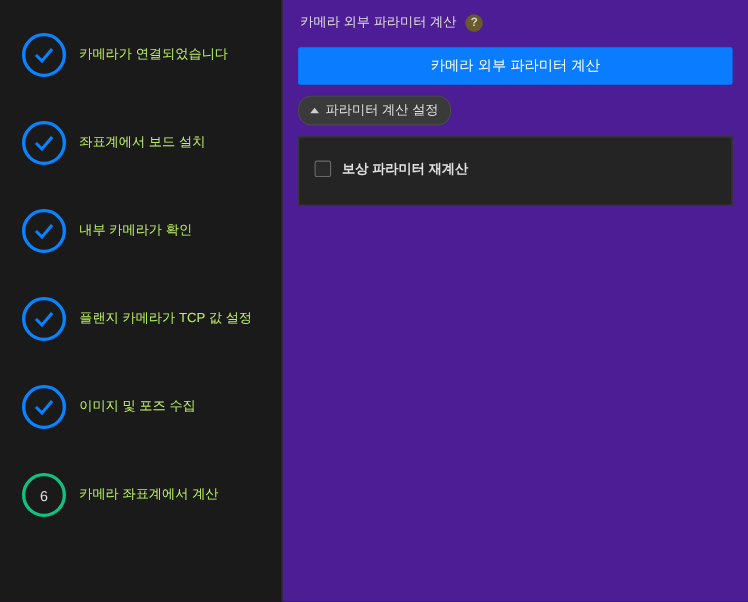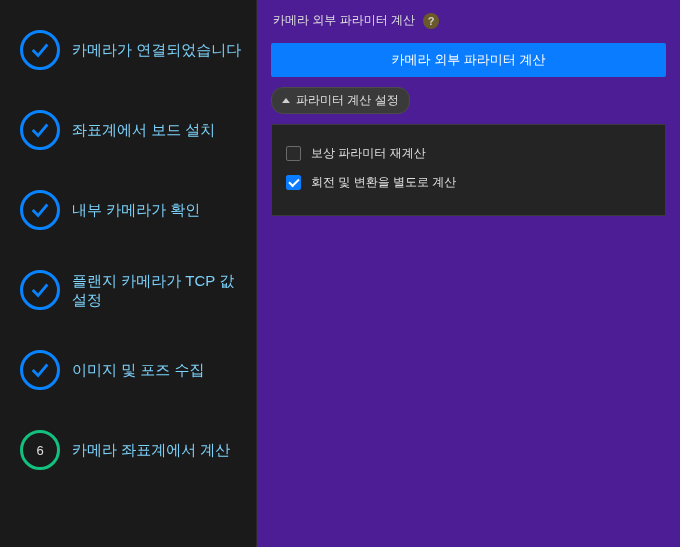--- a/index.html
+++ b/index.html
@@ -40,22 +40,22 @@
     font-size: 13px;
   }
   .step-circle svg {
     width: 22px;
     height: 22px;
     stroke: #0984ff;
     stroke-width: 3;
     fill: none;
   }
   .step-label {
-    color: #7dd3fc;
-    font-size: 15px;
+    color: #bef264;
+    font-size: 12px;
     line-height: 1.3;
   }
   .spacer {
     height: 16px;
   }
 
   .main {
     flex: 1;
     background: #4c1d95;
     padding: 12px 14px;
@@ -111,20 +111,21 @@
     width: 0; height: 0;
     border-left: 4px solid transparent;
     border-right: 4px solid transparent;
     border-bottom: 5px solid #cfcfcf;
   }
 
   .panel {
     border: 1px solid #3a3a3a;
     background: #242424;
     padding: 14px 14px 18px 14px;
+    font-weight: bold;
   }
   .check-row {
     display: flex;
     align-items: center;
     gap: 10px;
     padding: 6px 0;
   }
   .checkbox {
     width: 15px;
     height: 15px;
@@ -227,18 +228,14 @@
   <button class="collapse-btn">
     <span class="caret"></span>
     <span>파라미터 계산 설정</span>
   </button>
 
   <div class="panel">
     <div class="check-row">
       <div class="checkbox"></div>
       <span class="check-label">보상 파라미터 재계산</span>
     </div>
-    <div class="check-row">
-      <div class="checkbox checked"></div>
-      <span class="check-label">회전 및 변환을 별도로 계산</span>
-    </div>
   </div>
 </div>
 
 </body></html>

